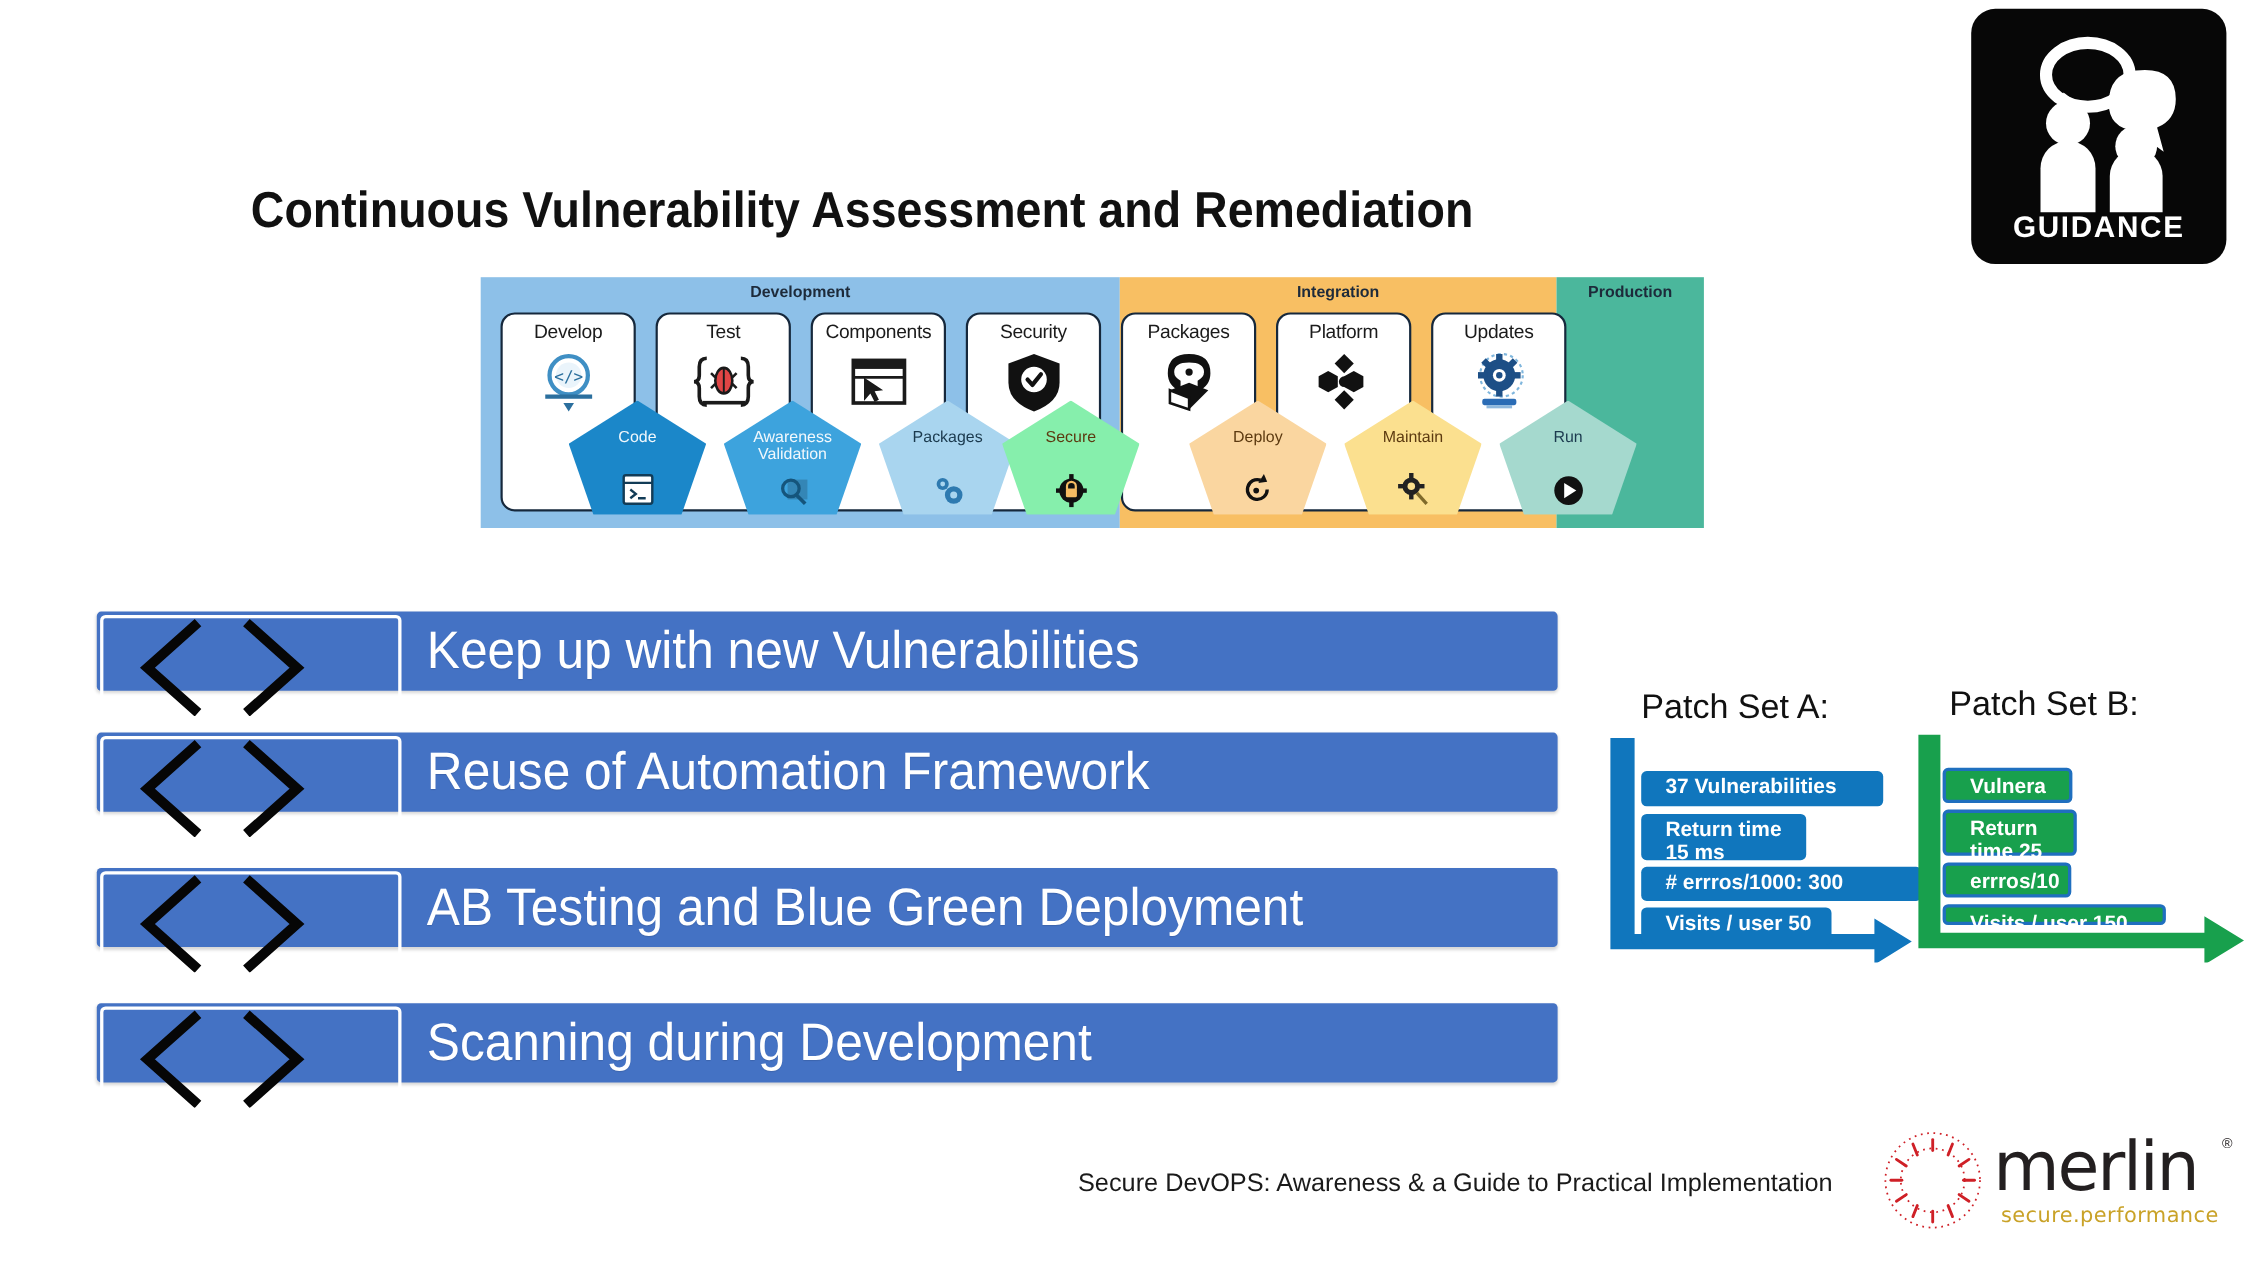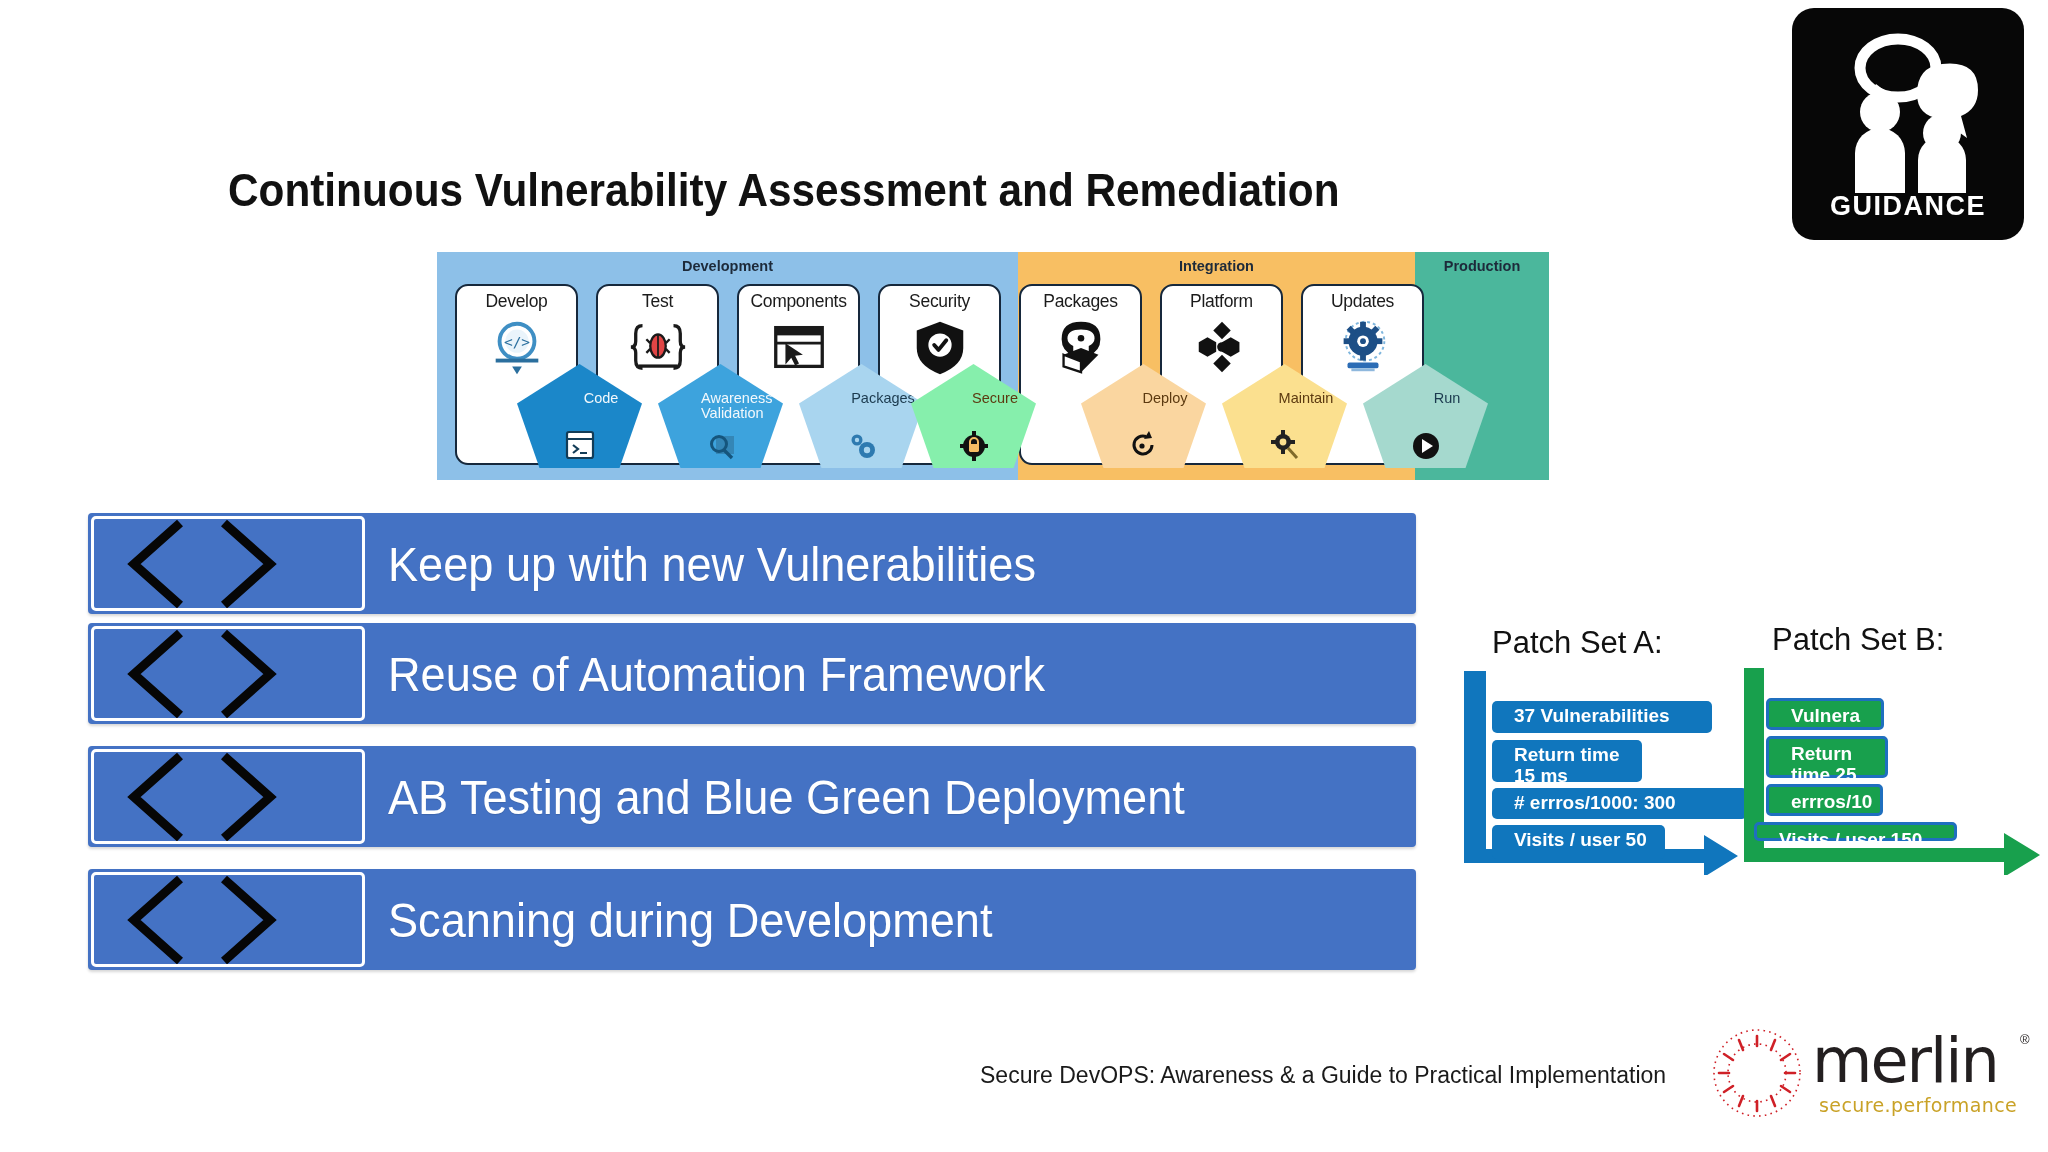--- a/index.html
+++ b/index.html
@@ -53,30 +53,31 @@
     width:62px; height:62px;
   }
   .stage.s-ops .stage-name{ font-size:16px; }
 
   .penta{
     position:absolute; top:112px; width:125px; height:104px;
     clip-path:polygon(50% 0%, 100% 38%, 82% 100%, 18% 100%, 0% 38%);
     display:flex; flex-direction:column; align-items:center;
   }
   .penta .penta-name{
-    margin-top:27px; font-size:14.5px; color:#1b3a4e; 
-    line-height:1.06; font-weight:500;margin-left:43px;
+    margin-top:27px; font-size:14.5px; color:#1b3a4e; text-align:center;
+    line-height:1.06; font-weight:500;
   }
   .penta .penta-icon{ position:absolute; bottom:6px; left:50%; transform:translateX(-50%); width:34px; height:34px; }
 
   
   .bullet-bar{
-    position:absolute; left:88px; width:1328px; height:101px;
+    position:absolute; left:88px; width:1328px; height:72px;
     background:#4472c4; border-radius:4px;
     box-shadow:0 2px 3px rgba(0,0,0,0.16);
+    margin-top:43px;
   }
   .bullet-bar .chev-box{
     position:absolute; left:3px; top:3px; width:274px; height:95px;
     border:3px solid #ffffff; border-radius:5px;
   }
   .bullet-bar .bar-text{
     position:absolute; left:300px; top:50%; transform:translateY(-50%) scaleX(0.94);
     transform-origin:left center;
     color:#ffffff; font-size:48px; white-space:nowrap;
     font-family:"Liberation Sans Narrow","Liberation Sans",sans-serif;
@@ -373,21 +374,21 @@
 
 <div class="patch-panel" style="left:1742px; top:622px; width:310px; height:250px">
   <div class="patch-title">Patch Set B:</div>
   <svg class="patch-axis" width="306" height="215" viewBox="0 0 306 215">
     <path d="M2 8 h20 v180 h240 v-15 l36 22 l-36 22 v-15 H2 z" fill="#18a04d"></path>
   </svg>
   <div class="patch-bar pb-bar" style="left:24px; top:76px;  width:118px; height:32px">Vulnera</div>
   <div class="patch-bar pb-bar" style="left:24px; top:114px; width:122px; height:42px">Return
 time 25 ms</div>
   <div class="patch-bar pb-bar" style="left:24px; top:162px; width:117px; height:32px">errros/10</div>
-  <div class="patch-bar pb-bar" style="left:12px; top:200px; width:203px; height:19px">Visits / user 150</div>
+  <div class="patch-bar pb-bar" style="left:24px; top:200px; width:203px; height:19px">Visits / user 150</div>
 </div>
 
 <div id="footer-caption">Secure DevOPS: Awareness &amp; a Guide to Practical Implementation</div>
 
 <div id="merlin-logo">
   <svg width="110" height="110" viewBox="0 0 110 110">
     <g stroke="#cf2027" stroke-width="2.2" fill="none">
       <circle cx="55" cy="55" r="43" stroke-dasharray="1.6 4.2" stroke-width="1.6"></circle>
       <circle cx="55" cy="55" r="29" stroke-dasharray="1.6 4.2" stroke-width="1.6"></circle>
     </g>

